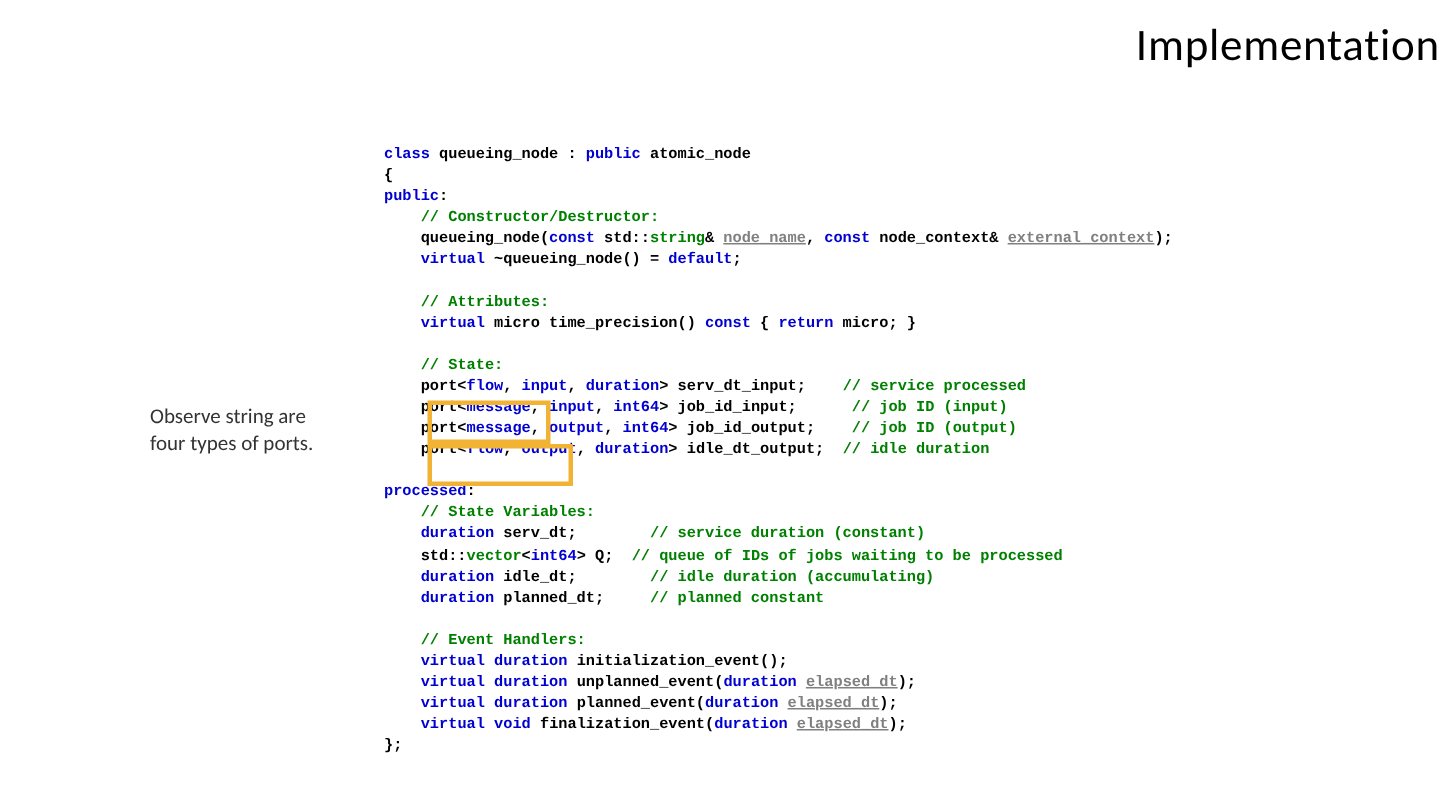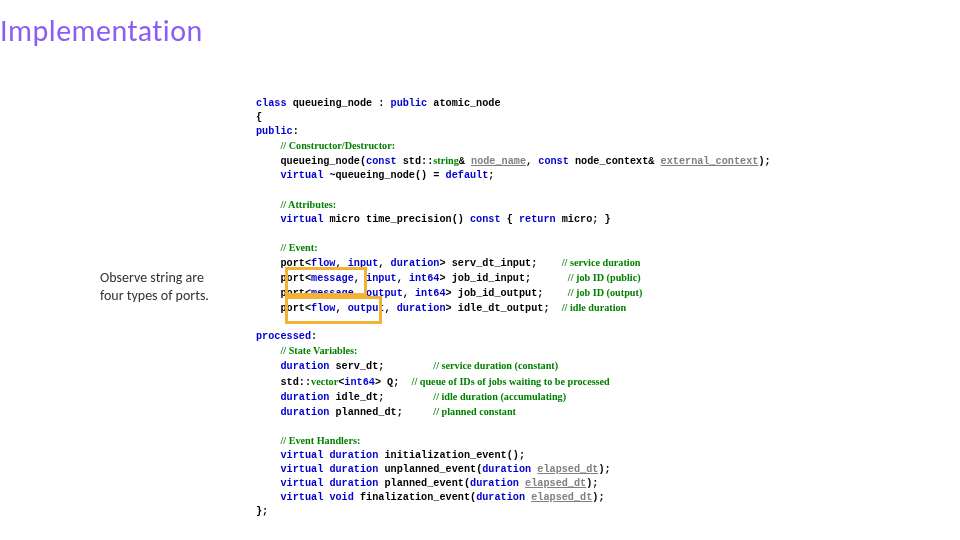--- a/index.html
+++ b/index.html
@@ -5,24 +5,24 @@
   * { margin: 0; padding: 0; box-sizing: border-box; }
   body {
     width: 960px;
     height: 540px;
     background: #fff;
     font-family: "Segoe UI", "Calibri", sans-serif;
     position: relative;
     overflow: hidden;
   }
   .title {
-    text-align: left;
+    text-align: right;
     font-size: 30px;
     font-weight: 400;
-    color: #8b5cf6;
+    color: #000000;
     padding-top: 12px;
     letter-spacing: 0.5px;
   }
   .content {
     display: flex;
     padding-top: 34px;
   }
   .annotation {
     width: 256px;
     padding-right: 18px;
@@ -36,21 +36,21 @@
   .codeblock {
     font-family: "Consolas", "Courier New", monospace;
     font-size: 10.2px;
     font-weight: bold;
     line-height: 1.38;
     white-space: pre;
     color: #000;
     position: relative;
   }
   .kw { color: #0000d0; }      
-  .gr { color: #008000; font-family: Liberation Serif, serif; }      
+  .gr { color: #008000; }      
   .gy { color: #808080; text-decoration: underline; }      
   .hl1 {
     position: absolute;
     left: 29px;
     top: 184px;
     width: 82px;
     height: 29px;
     border: 3px solid #f2b233;
     pointer-events: none;
   }
@@ -79,23 +79,23 @@
 <span class="kw">class</span><span> queueing_node : </span><span class="kw">public</span><span> atomic_node</span>
 <span>{</span>
 <span class="kw">public</span><span>:</span>
 <span>    </span><span class="gr">// Constructor/Destructor:</span>
 <span>    queueing_node(</span><span class="kw">const</span><span> std::</span><span class="gr">string</span><span>&amp; </span><span class="gy">node_name</span><span>, </span><span class="kw">const</span><span> node_context&amp; </span><span class="gy">external_context</span><span>);</span>
 <span>    </span><span class="kw">virtual</span><span> ~queueing_node() = </span><span class="kw">default</span><span>;</span>
 <span> </span>
 <span>    </span><span class="gr">// Attributes:</span>
 <span>    </span><span class="kw">virtual</span><span> micro time_precision() </span><span class="kw">const</span><span> { </span><span class="kw">return</span><span> micro; }</span>
 <span> </span>
-<span>    </span><span class="gr">// Event:</span>
-<span>    port&lt;</span><span class="kw">flow</span><span>, </span><span class="kw">input</span><span>, </span><span class="kw">duration</span><span>&gt; serv_dt_input;    </span><span class="gr">// service duration</span>
-<span>    port&lt;</span><span class="kw">message</span><span>, </span><span class="kw">input</span><span>, </span><span class="kw">int64</span><span>&gt; job_id_input;      </span><span class="gr">// job ID (public)</span>
+<span>    </span><span class="gr">// State:</span>
+<span>    port&lt;</span><span class="kw">flow</span><span>, </span><span class="kw">input</span><span>, </span><span class="kw">duration</span><span>&gt; serv_dt_input;    </span><span class="gr">// service processed</span>
+<span>    port&lt;</span><span class="kw">message</span><span>, </span><span class="kw">input</span><span>, </span><span class="kw">int64</span><span>&gt; job_id_input;      </span><span class="gr">// job ID (input)</span>
 <span>    port&lt;</span><span class="kw">message</span><span>, </span><span class="kw">output</span><span>, </span><span class="kw">int64</span><span>&gt; job_id_output;    </span><span class="gr">// job ID (output)</span>
 <span>    port&lt;</span><span class="kw">flow</span><span>, </span><span class="kw">output</span><span>, </span><span class="kw">duration</span><span>&gt; idle_dt_output;  </span><span class="gr">// idle duration</span>
 <span> </span>
 <span class="kw">processed</span><span>:</span>
 <span>    </span><span class="gr">// State Variables:</span>
 <span>    </span><span class="kw">duration</span><span> serv_dt;        </span><span class="gr">// service duration (constant)</span>
 <span>    std::</span><span class="gr">vector</span><span>&lt;</span><span class="kw">int64</span><span>&gt; Q;  </span><span class="gr">// queue of IDs of jobs waiting to be processed</span>
 <span>    </span><span class="kw">duration</span><span> idle_dt;        </span><span class="gr">// idle duration (accumulating)</span>
 <span>    </span><span class="kw">duration</span><span> planned_dt;     </span><span class="gr">// planned constant</span>
 <span> </span>

